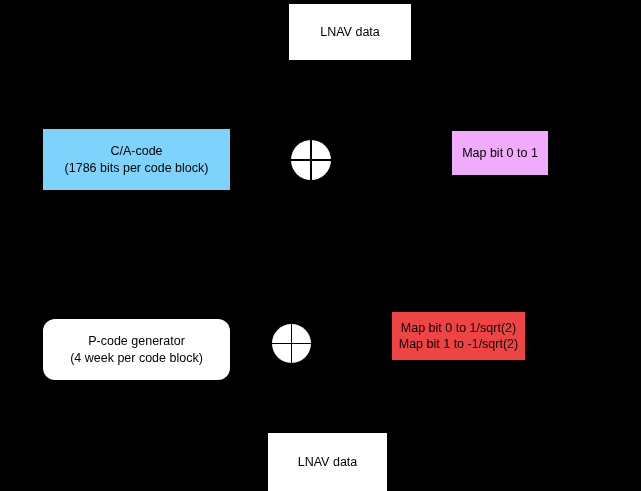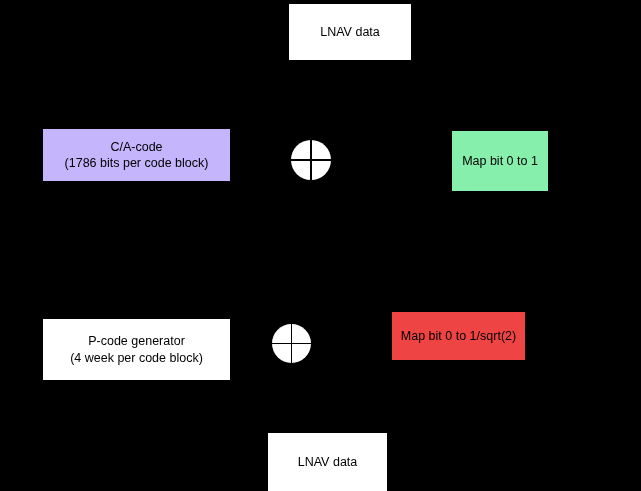--- a/index.html
+++ b/index.html
@@ -65,33 +65,34 @@
   }
 </style>
 </head>
 <body>
 
 <div id="diagram" style="background: rgb(0, 0, 0);">
 
 <div class="node-box" style="left: 249px; top: 4px; width: 122px; height: 56px; background: rgb(255, 255, 255); color: rgb(0, 0, 0);">
       <span class="line">LNAV data</span>
     </div>
-    <div class="node-box" style="left: 3px; top: 129px; width: 187px; height: 52px; background: #c4b5fd; color: rgb(0, 0, 0);">
+    <div class="node-box" style="left: 3px; top: 129px; width: 187px; height: 61px; background: #7dd3fc; color: rgb(0, 0, 0);">
       <span class="line">C/A-code</span>
       <span class="line">(1786 bits per code block)</span>
     </div>
-    <div class="node-box" style="left: 412px; top: 131px; width: 96px; height: 60px; background: #86efac; color: rgb(0, 0, 0); gap: 44px;">
+    <div class="node-box" style="left: 412px; top: 131px; width: 96px; height: 44px; background: #f0abfc; color: rgb(0, 0, 0); gap: 44px;">
       <span class="line">Map bit 0 to 1</span>
     </div>
-    <div class="node-box" style="left: 3px; top: 319px; width: 187px; height: 61px; background: rgb(255, 255, 255); color: rgb(0, 0, 0);">
+    <div class="node-box" style="left: 3px; top: 319px; width: 187px; height: 61px; background: rgb(255, 255, 255); color: rgb(0, 0, 0); border-radius: 12px;">
       <span class="line">P-code generator</span>
       <span class="line">(4 week per code block)</span>
     </div>
     <div class="node-box" style="left: 352px; top: 312px; width: 133px; height: 48px; background: #ef4444; color: rgb(0, 0, 0);">
       <span class="line">Map bit 0 to 1/sqrt(2)</span>
+      <span class="line">Map bit 1 to -1/sqrt(2)</span>
     </div>
     <div class="node-box" style="left: 228px; top: 433px; width: 119px; height: 58px; background: rgb(255, 255, 255); color: rgb(0, 0, 0);">
       <span class="line">LNAV data</span>
     </div>
     <div class="mixer" style="left: 291px; top: 140px; width: 40px; height: 40px;">
       <span class="cross-v"></span>
       <span class="cross-h"></span>
     </div>
     <div class="mixer" style="left: 272px; top: 324px; width: 39px; height: 39px;">
       <span class="cross-v"></span>

